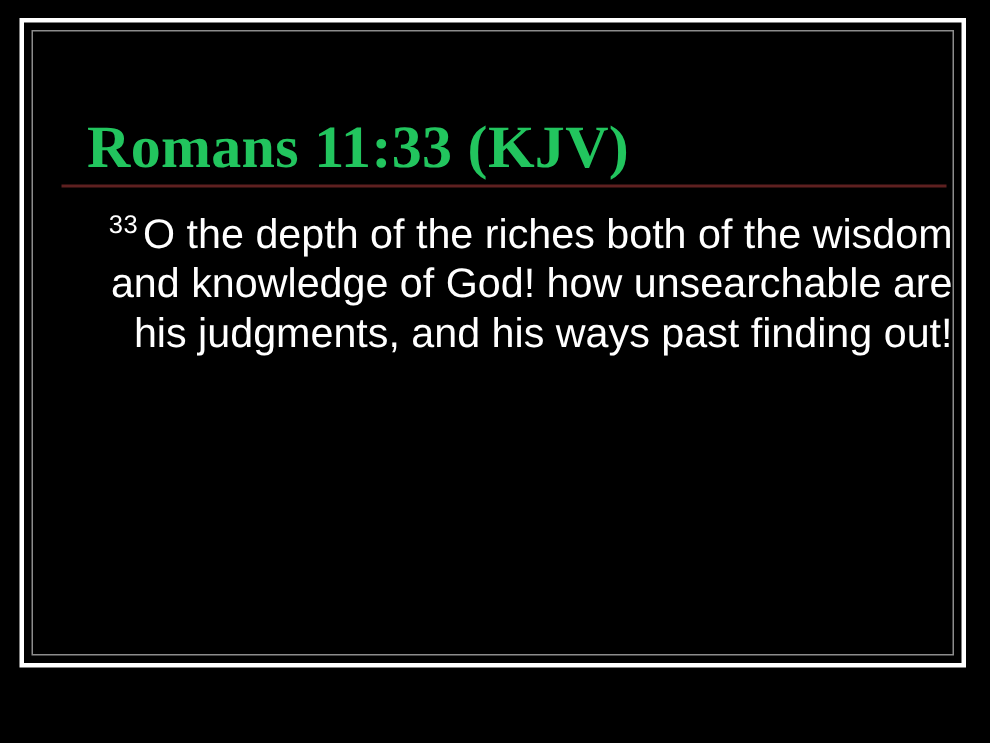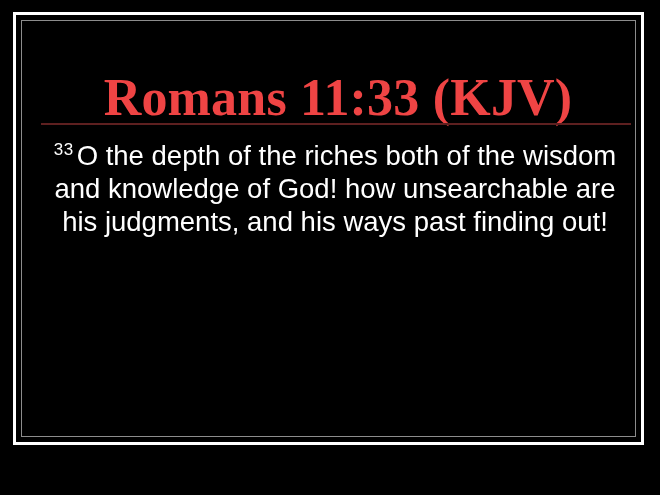--- a/index.html
+++ b/index.html
@@ -53,26 +53,25 @@
   }
 
   
   #slide-title {
     position: absolute;
     left: 42px;
     top: 60px;
     width: 560px;
     font-family: "Liberation Serif", "DejaVu Serif", serif;
     font-weight: bold;
-    font-size: 52px;
+    font-size: 40px;
     line-height: 46px;
-    color: #ef4444;
+    color: #22c55e;
     letter-spacing: 0.2px;
     white-space: nowrap;
-    text-align: center;
   }
 
   
   #title-divider {
     position: absolute;
     left: 25px;
     top: 108px;
     width: 590px;
     height: 2px;
     background: #5e2020;
@@ -81,21 +80,21 @@
   
   #slide-body {
     position: absolute;
     left: 19px;
     top: 124px;
     width: 600px;
     font-family: "Liberation Sans", "DejaVu Sans", sans-serif;
     font-size: 27.5px;
     line-height: 33px;
     color: #ffffff;
-    text-align: center;
+    text-align: right;
   }
 
   .verse-superscript {
     font-size: 17px;
     vertical-align: super;
     line-height: 0;
     letter-spacing: 0.5px;
     padding-right: 3px;
   }
 

